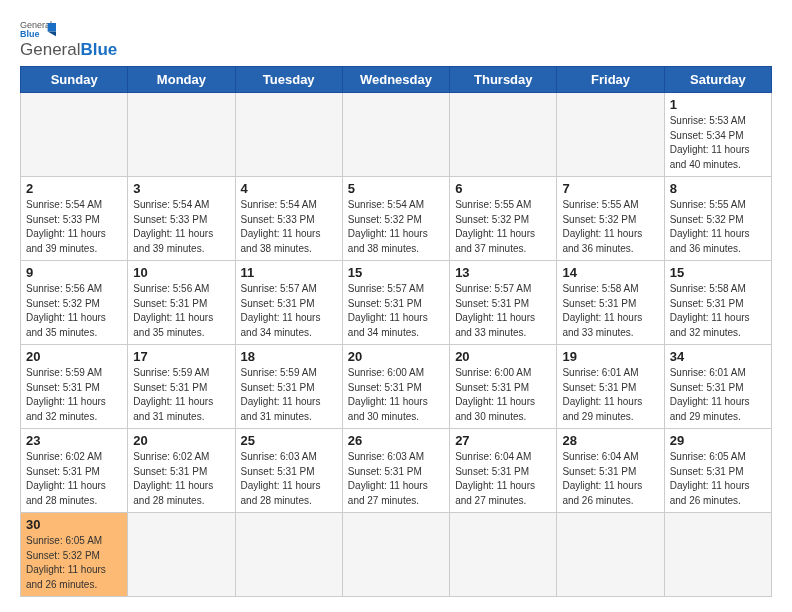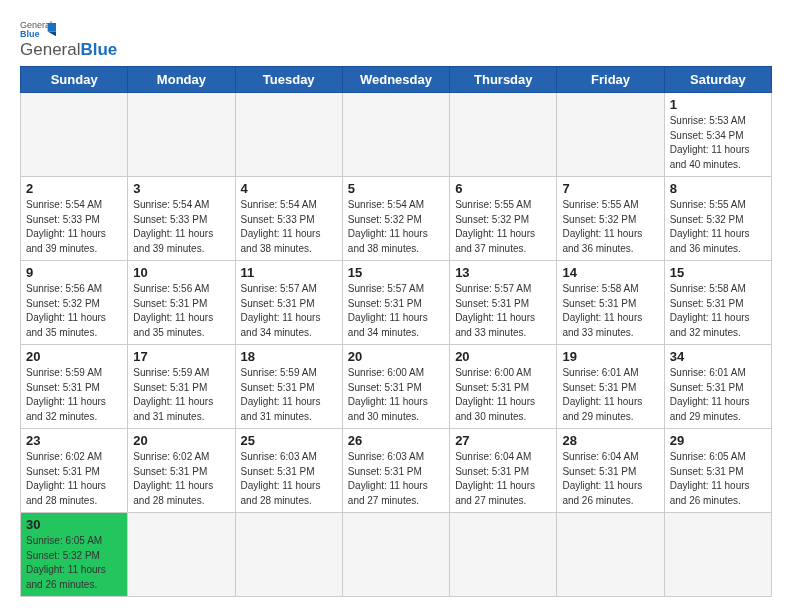--- a/index.html
+++ b/index.html
@@ -75,21 +75,21 @@
     }
     .day-info {
       font-size: 10px;
       color: #333;
       line-height: 1.45;
     }
     .last-row td {
       background: #f5f5f5;
     }
     .last-row td.has-data {
-      background: #22c55e;
+      background: #fdba74;
     }
   </style>
 </head>
 <body>
 
 <div class="header-area">
   <div class="logo-area">
     <svg class="logo-icon" viewBox="0 0 60 36">
       <text x="0" y="16" font-size="15" fill="#555" font-family="Arial" font-weight="normal">General</text>
       <text x="0" y="32" font-size="15" fill="#1a6fc4" font-family="Arial" font-weight="bold">Blue</text>

